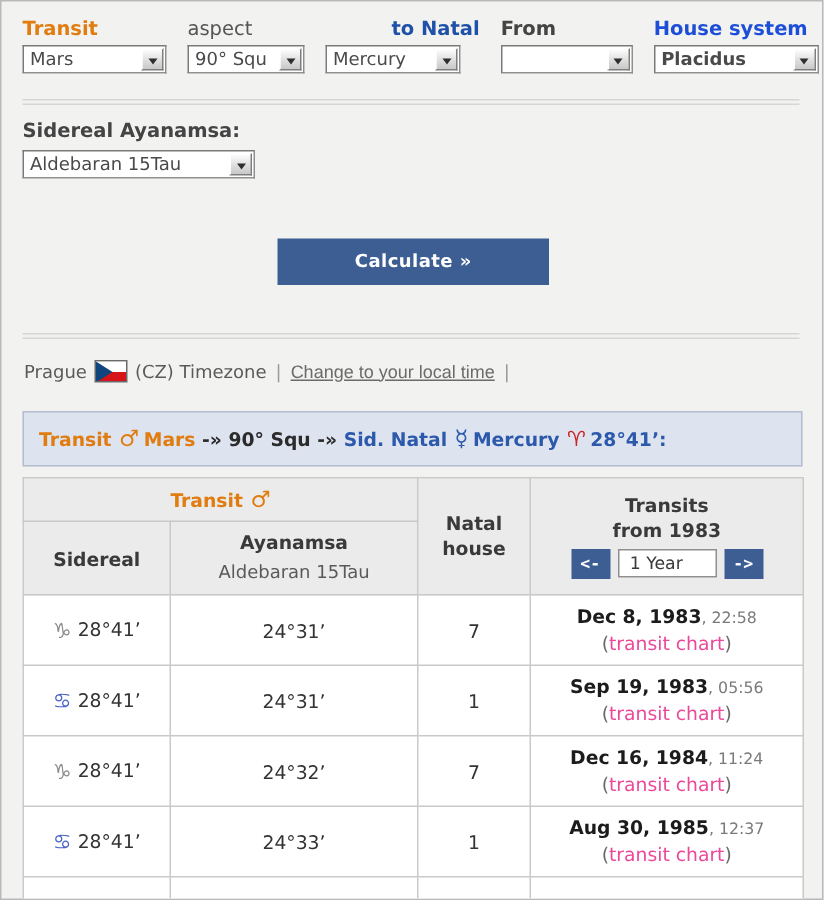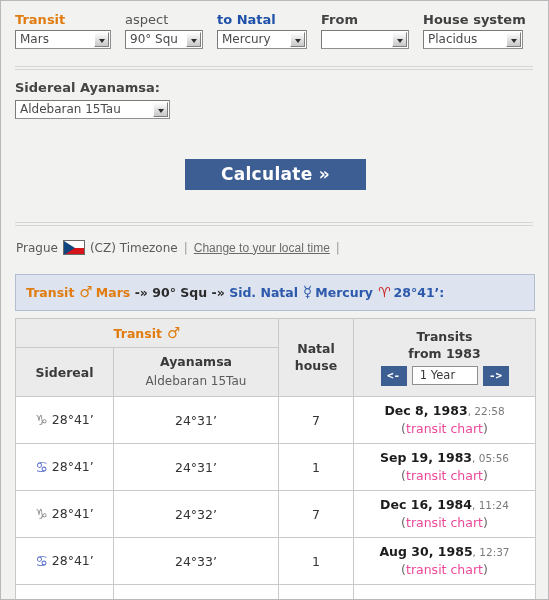--- a/index.html
+++ b/index.html
@@ -46,23 +46,23 @@
   .field-label {
     font-size: 13px;
     font-weight: bold;
     line-height: 15px;
     margin-bottom: 3px;
     white-space: nowrap;
     font-family: "DejaVu Sans", "Liberation Sans", sans-serif;
   }
   .lbl-transit  { color: #e07c10; }
   .lbl-aspect   { color: #555555; font-weight: normal; font-size: 13px;}
-  .lbl-tonatal  { color: #1f51a8; }
+  .lbl-tonatal  { color: #1f51a8; margin-left: 44px; }
   .lbl-from     { color: #444444; }
-  .lbl-house    { color: #404040; }
+  .lbl-house    { color: #1d4ed8; }
   .lbl-ayanamsa { color: #444444; }
 
   
   .sel {
     position: relative;
     display: inline-block;
     height: 19px;
     box-sizing: border-box;
     border: 1px solid #8f8f8f;
     border-top-color: #7a7a7a;
@@ -101,21 +101,21 @@
     margin-left: -3px;
     margin-top: -1px;
     border-left: 3px solid transparent;
     border-right: 3px solid transparent;
     border-top: 4px solid #2e2e2e;
   }
   .w-mars    { width: 96px; }
   .w-aspect  { width: 78px; }
   .w-natal   { width: 90px; }
   .w-from    { width: 88px; }
-  .w-house   { width: 100px; }
+  .w-house   { width: 110px; font-weight: bold; }
   .w-ayan    { width: 155px; }
 
   
   .divider {
     position: absolute;
     left: 13px;
     width: 518px;
     height: 5px;
   }
   .divider .l1, .divider .l2 {
@@ -141,21 +141,21 @@
   
   .calc-btn {
     position: absolute;
     left: 183px;
     top: 157px;
     width: 181px;
     height: 31px;
     background: #3d5e93;
     border: none;
     color: #ffffff;
-    font-size: 17px;
+    font-size: 12px;
     font-weight: bold;
     font-family: "DejaVu Sans", "Liberation Sans", sans-serif;
     text-align: center;
     line-height: 31px;
     cursor: pointer;
     letter-spacing: 0.3px;
   }
 
   
   .tz-line {

